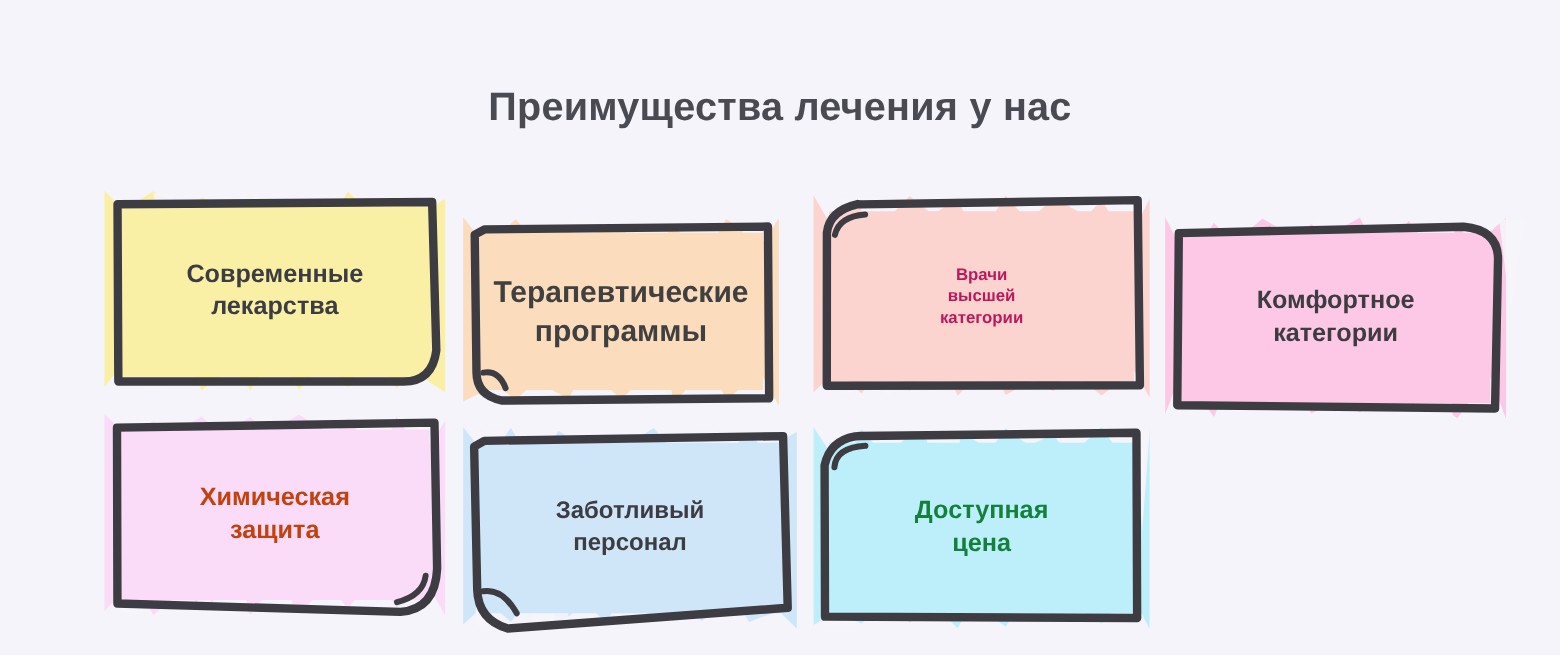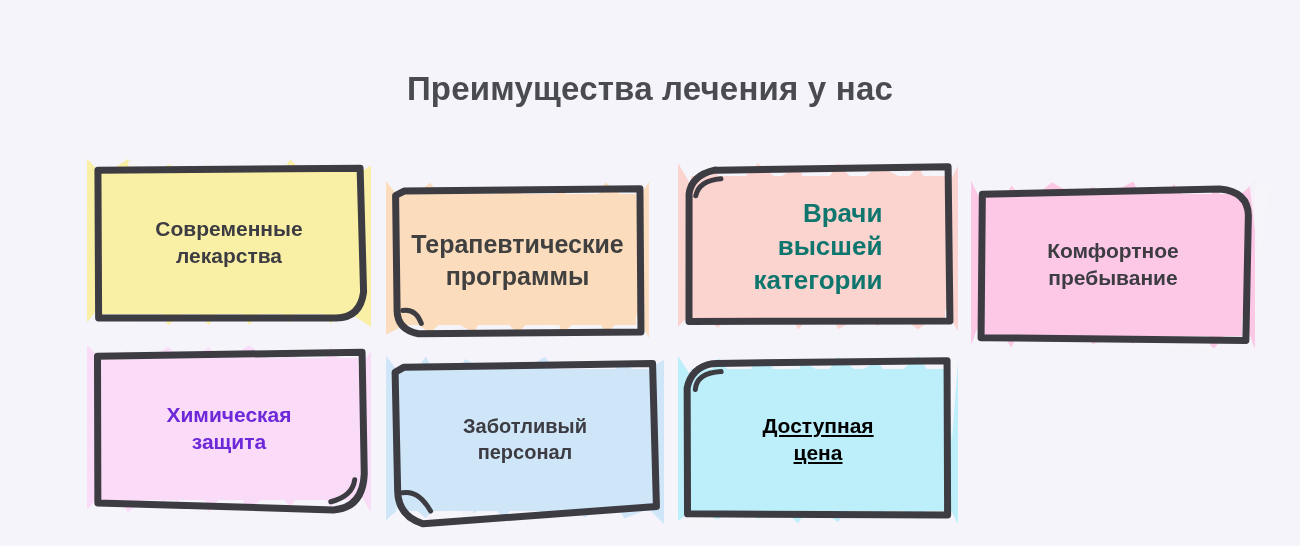--- a/index.html
+++ b/index.html
@@ -122,21 +122,21 @@
             <path d="M 12.1 -8 L 20.6 -8 L 15.9 92.4 Z" fill="#f5f4fa" opacity="0.92"></path>
             <path d="M 28.5 -8 L 46.9 -8 L 36.8 72.6 Z" fill="#f5f4fa" opacity="0.92"></path>
             <path d="M 48.2 156.0 L 55.4 156.0 L 51.4 64.7 Z" fill="#f5f4fa" opacity="0.92"></path>
           </g>
           <path d="M 3 3 L 257 3 L 257 145 L 3 145 Z" fill="#fbd3cf"></path>
           <g>
             <path d="M 29.214763715397567 -2.7184239469934255 L 260.0878346869722 -6.259463678812608 L 261.92822836199775 148.02245822898112 L 0.9917987212538719 148.47469901968725 L 1.0939488387666643 20.89905200037174 Q 3.2391226878389716 2.4001790827605873 26.79593598516658 -2.9460866807494313 Z" fill="none" stroke="#3c3c42" stroke-width="7" stroke-linecap="round" stroke-linejoin="round"></path>
             <path d="M 7.775929471477866 22.711715613724664 Q 11.140138964634389 7.518311974359676 32.947324958629906 5.784967363113537" fill="none" stroke="#3c3c42" stroke-width="5" stroke-linecap="round" stroke-linejoin="round"></path>
           </g>
         </svg>
-        <div class="card-label" style="font-size: 26px; color: #0f766e; text-align: right;">Врачи
+        <div class="card-label" style="font-size: 14px; color: #be185d;">Врачи
 высшей
 категории</div>
       </div>
       <div class="card" style="left: 981px; top: 168px; width: 264px; height: 148px;">
         <svg width="316" height="200" viewBox="-26 -26 316 200" style="left: -26px; top: -26px;">
           <g>
             <path d="M -10.0 -10.0 L 9.6 28.4 L 30.6 -5.4 L 46.2 11.4 L 71.1 -8.8 L 97.2 6.3 L 111.7 -4.2 L 126.6 4.6 L 152.3 -9.7 L 167.5 22.8 L 192.9 -6.9 L 221.1 28.4 L 233.4 -3.7 L 247.3 14.0 L 274.0 -9.3 L 274.0 158.0 L 260.0 120.7 L 233.4 157.5 L 210.4 142.2 L 192.9 152.6 L 167.8 137.8 L 152.3 152.7 L 135.9 142.1 L 111.7 153.5 L 95.6 125.2 L 71.1 151.1 L 46.1 119.5 L 30.6 156.4 L 3.5 118.8 L -10.0 154.1 Z" fill="#fcc8e6"></path>
           </g>
           <g>
             <path d="M 268.3 -8 L 289.7 -8 L 277.9 72.2 Z" fill="#f5f4fa" opacity="0.92"></path>
@@ -145,42 +145,42 @@
             <path d="M 212.9 156.0 L 229.7 156.0 L 220.4 42.9 Z" fill="#f5f4fa" opacity="0.92"></path>
             <path d="M 114.0 -8 L 121.9 -8 L 117.6 46.1 Z" fill="#f5f4fa" opacity="0.92"></path>
             <path d="M 196.0 156.0 L 213.2 156.0 L 203.7 96.3 Z" fill="#f5f4fa" opacity="0.92"></path>
           </g>
           <path d="M 3 3 L 261 3 L 261 145 L 3 145 Z" fill="#fcc8e6"></path>
           <g>
             <path d="M 1.3540425037499517 3.3067583069205284 L 238.57903081108816 -2.0309695624746382 Q 267.0972258213442 0.5184768429026008 267.37513637007214 24.574598249513656 L 264.85947563662194 149.39225204847753 L 0.04919597995467484 146.6467379736714 Z" fill="none" stroke="#3c3c42" stroke-width="7" stroke-linecap="round" stroke-linejoin="round"></path>
           </g>
         </svg>
         <div class="card-label" style="font-size: 21px; color: rgb(60, 60, 66);">Комфортное
-пребывание</div>
+категории</div>
       </div>
       <div class="card" style="left: 97px; top: 332px; width: 264px; height: 148px;">
         <svg width="316" height="200" viewBox="-26 -26 316 200" style="left: -26px; top: -26px;">
           <g>
             <path d="M -10.0 -10.0 L 10.7 9.8 L 30.6 -3.9 L 48.4 4.8 L 71.1 -8.0 L 87.1 6.7 L 111.7 -7.6 L 125.5 6.0 L 152.3 -9.5 L 179.9 8.3 L 192.9 -6.1 L 221.2 24.0 L 233.4 -8.1 L 255.2 24.8 L 274.0 -4.3 L 274.0 158.0 L 259.3 131.8 L 233.4 151.4 L 215.7 124.0 L 192.9 152.1 L 176.4 132.0 L 152.3 156.2 L 132.1 131.4 L 111.7 157.2 L 95.3 130.3 L 71.1 156.4 L 59.0 134.4 L 30.6 157.8 L 15.3 127.2 L -10.0 154.3 Z" fill="#fbdcf8"></path>
           </g>
           <g>
             <path d="M 89.0 156.0 L 109.6 156.0 L 98.3 39.9 Z" fill="#f5f4fa" opacity="0.92"></path>
             <path d="M 114.7 -8 L 130.2 -8 L 121.7 94.3 Z" fill="#f5f4fa" opacity="0.92"></path>
             <path d="M 4.0 156.0 L 23.4 156.0 L 12.7 91.3 Z" fill="#f5f4fa" opacity="0.92"></path>
             <path d="M 137.4 156.0 L 147.5 156.0 L 141.9 96.8 Z" fill="#f5f4fa" opacity="0.92"></path>
             <path d="M 199.1 -8 L 211.4 -8 L 204.6 86.2 Z" fill="#f5f4fa" opacity="0.92"></path>
             <path d="M 66.9 156.0 L 79.2 156.0 L 72.5 61.3 Z" fill="#f5f4fa" opacity="0.92"></path>
           </g>
           <path d="M 3 3 L 261 3 L 261 145 L 3 145 Z" fill="#fbdcf8"></path>
           <g>
             <path d="M 0.4933212921023369 1.3319405608344823 L 265.0702269352041 -2.8024754461366683 L 267.2662232806906 119.01449545682408 Q 265.7584740188904 152.67449747934006 236.6250024344772 154.88545209658332 L 0.8592692720703781 147.89329686458223 Z" fill="none" stroke="#3c3c42" stroke-width="7" stroke-linecap="round" stroke-linejoin="round"></path>
             <path d="M 257.671722647734 124.84842333220877 Q 255.55524871731177 141.07938729203306 233.84047525003552 146.77376929973252" fill="none" stroke="#3c3c42" stroke-width="5" stroke-linecap="round" stroke-linejoin="round"></path>
           </g>
         </svg>
-        <div class="card-label" style="font-size: 21px; color: #6d28d9;">Химическая
+        <div class="card-label" style="font-size: 21px; color: #c2410c;">Химическая
 защита</div>
       </div>
       <div class="card" style="left: 396px; top: 343px; width: 258px; height: 148px;">
         <svg width="310" height="200" viewBox="-26 -26 310 200" style="left: -26px; top: -26px;">
           <g>
             <path d="M -10.0 -10.0 L 11.3 17.2 L 29.7 -9.5 L 49.2 24.2 L 69.4 -7.1 L 91.1 7.0 L 109.1 -4.0 L 121.6 7.4 L 148.9 -9.3 L 172.2 19.9 L 188.6 -5.2 L 200.6 19.5 L 228.3 -5.5 L 241.5 9.7 L 268.0 -6.2 L 268.0 158.0 L 253.0 142.9 L 228.3 152.4 L 216.1 131.7 L 188.6 151.6 L 165.0 126.1 L 148.9 152.8 L 125.3 120.6 L 109.1 153.9 L 92.7 135.4 L 69.4 154.6 L 54.2 123.2 L 29.7 152.2 L 10.5 135.5 L -10.0 154.5 Z" fill="#cfe6f9"></path>
           </g>
           <g>
             <path d="M 181.6 -8 L 201.3 -8 L 190.4 77.3 Z" fill="#f5f4fa" opacity="0.92"></path>
             <path d="M 47.0 156.0 L 62.7 156.0 L 54.1 66.6 Z" fill="#f5f4fa" opacity="0.92"></path>
@@ -210,18 +210,18 @@
             <path d="M 258.5 -8 L 270.3 -8 L 263.8 76.5 Z" fill="#f5f4fa" opacity="0.92"></path>
             <path d="M 91.7 -8 L 112.9 -8 L 101.2 99.8 Z" fill="#f5f4fa" opacity="0.92"></path>
             <path d="M 83.6 -8 L 100.9 -8 L 91.4 90.1 Z" fill="#f5f4fa" opacity="0.92"></path>
           </g>
           <path d="M 3 3 L 257 3 L 257 145 L 3 145 Z" fill="#bdeffa"></path>
           <g>
             <path d="M 28.771878868807107 -2.61769493133761 L 259.05261918343604 -5.3454872134607285 L 259.60421819938347 149.00653268466704 L -0.4748506834730506 147.87429593899287 L -0.8439439698122442 21.871852192794904 Q 3.4794158563017845 1.386414646403864 24.547509310301393 -2.3570666548330337 Z" fill="none" stroke="#3c3c42" stroke-width="7" stroke-linecap="round" stroke-linejoin="round"></path>
             <path d="M 7.334567963145673 23.44705897034146 Q 8.54081153543666 7.029226625105366 33.15635742805898 5.556143795372918" fill="none" stroke="#3c3c42" stroke-width="5" stroke-linecap="round" stroke-linejoin="round"></path>
           </g>
         </svg>
-        <div class="card-label" style="font-size: 21px; color: #000000; text-decoration: underline;">Доступная
+        <div class="card-label" style="font-size: 21px; color: #15803d;">Доступная
 цена</div>
       </div>
     </div>
 
 </div>
 
 </body></html>

